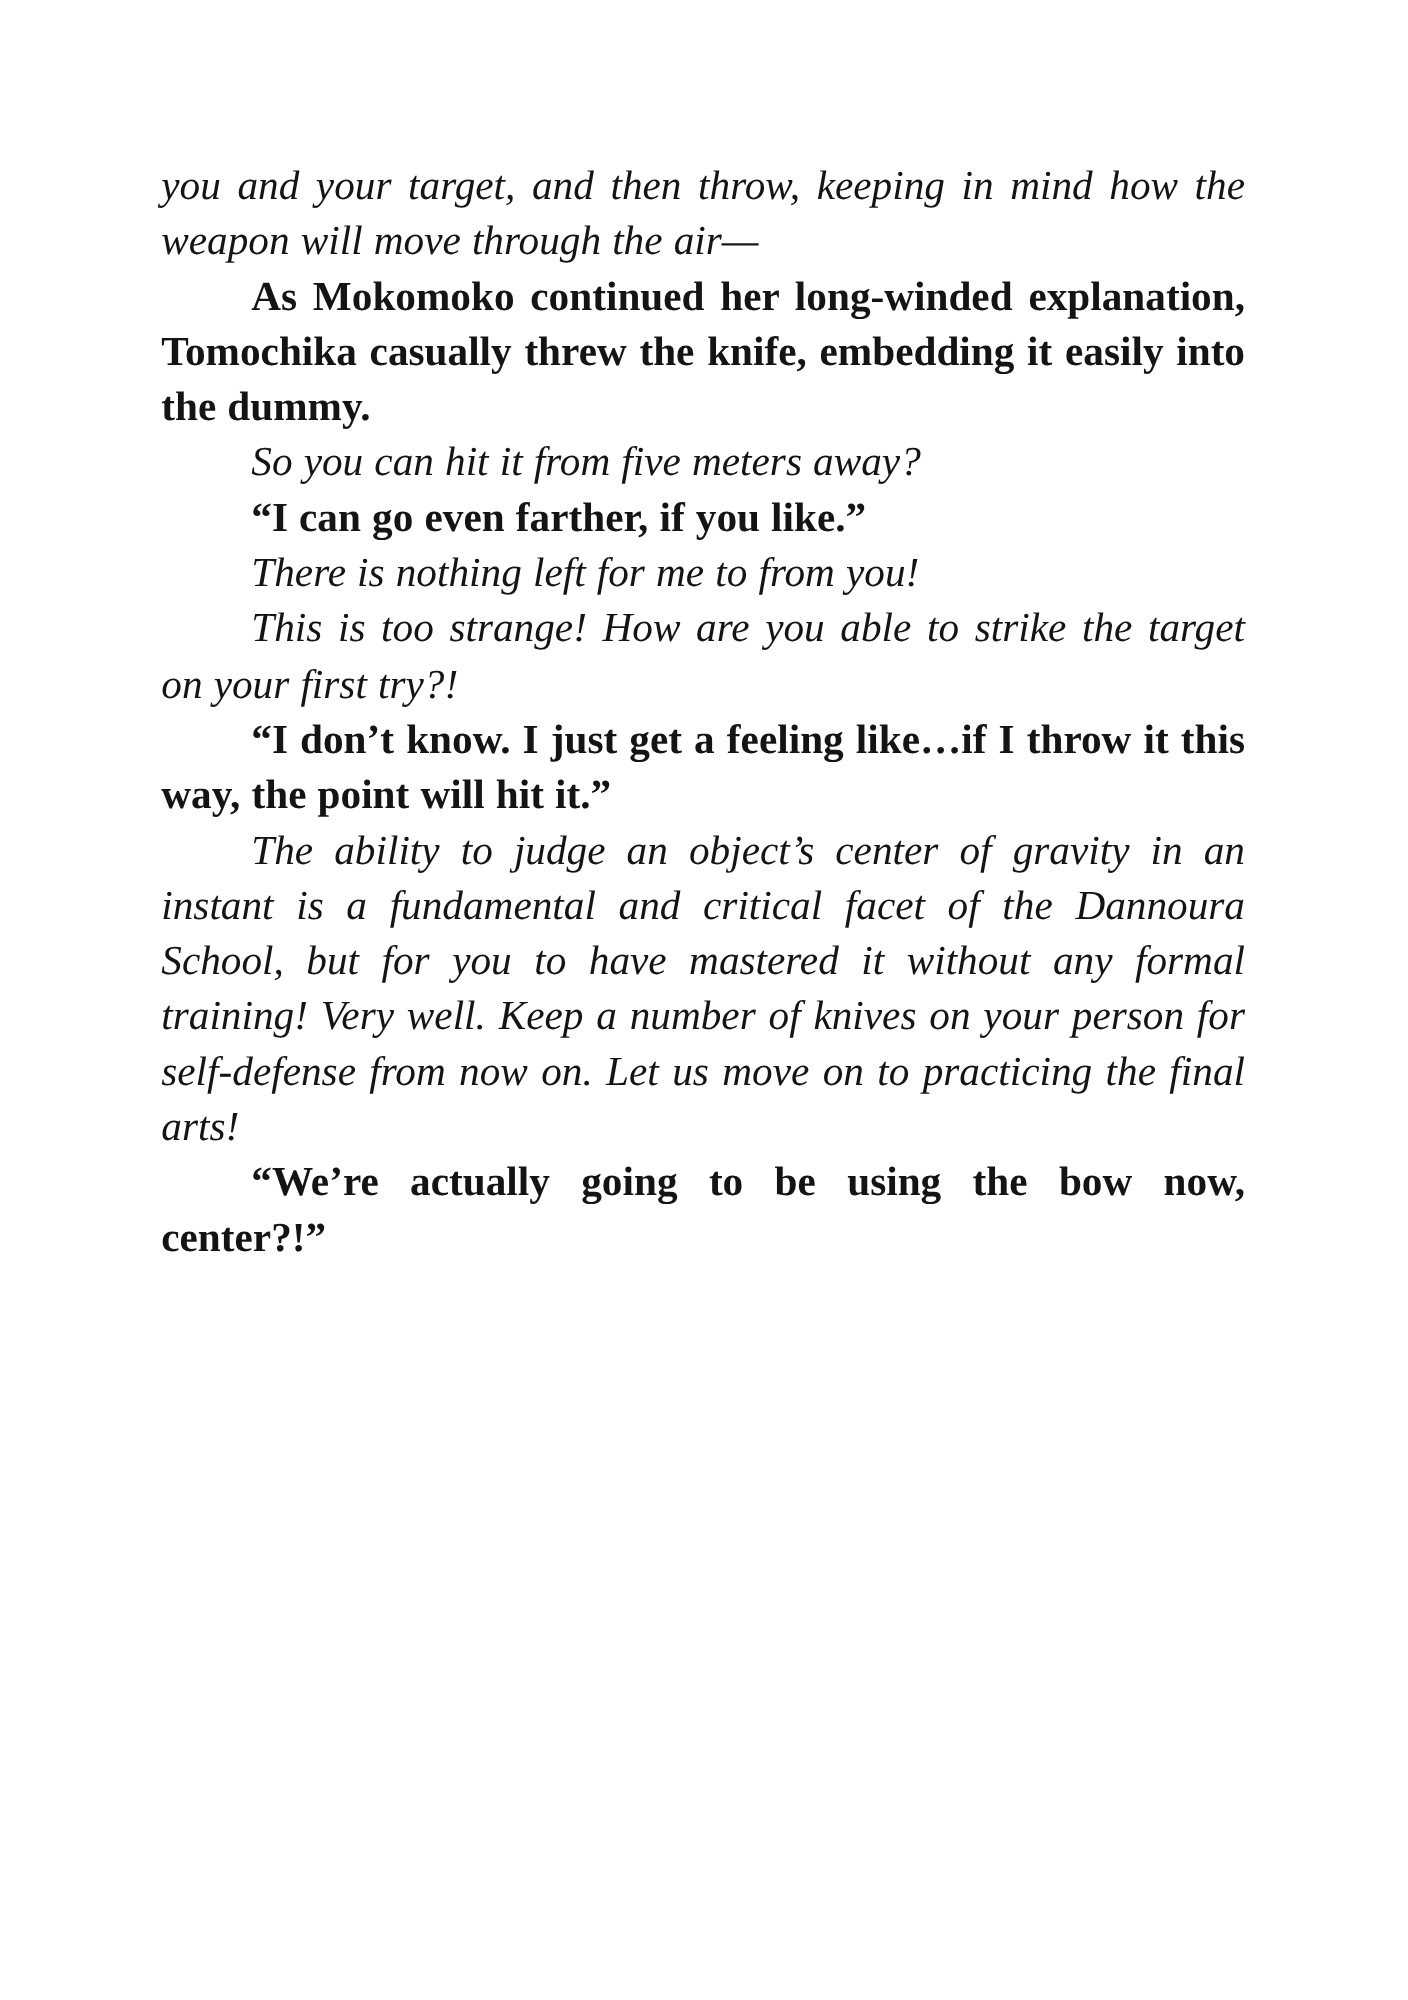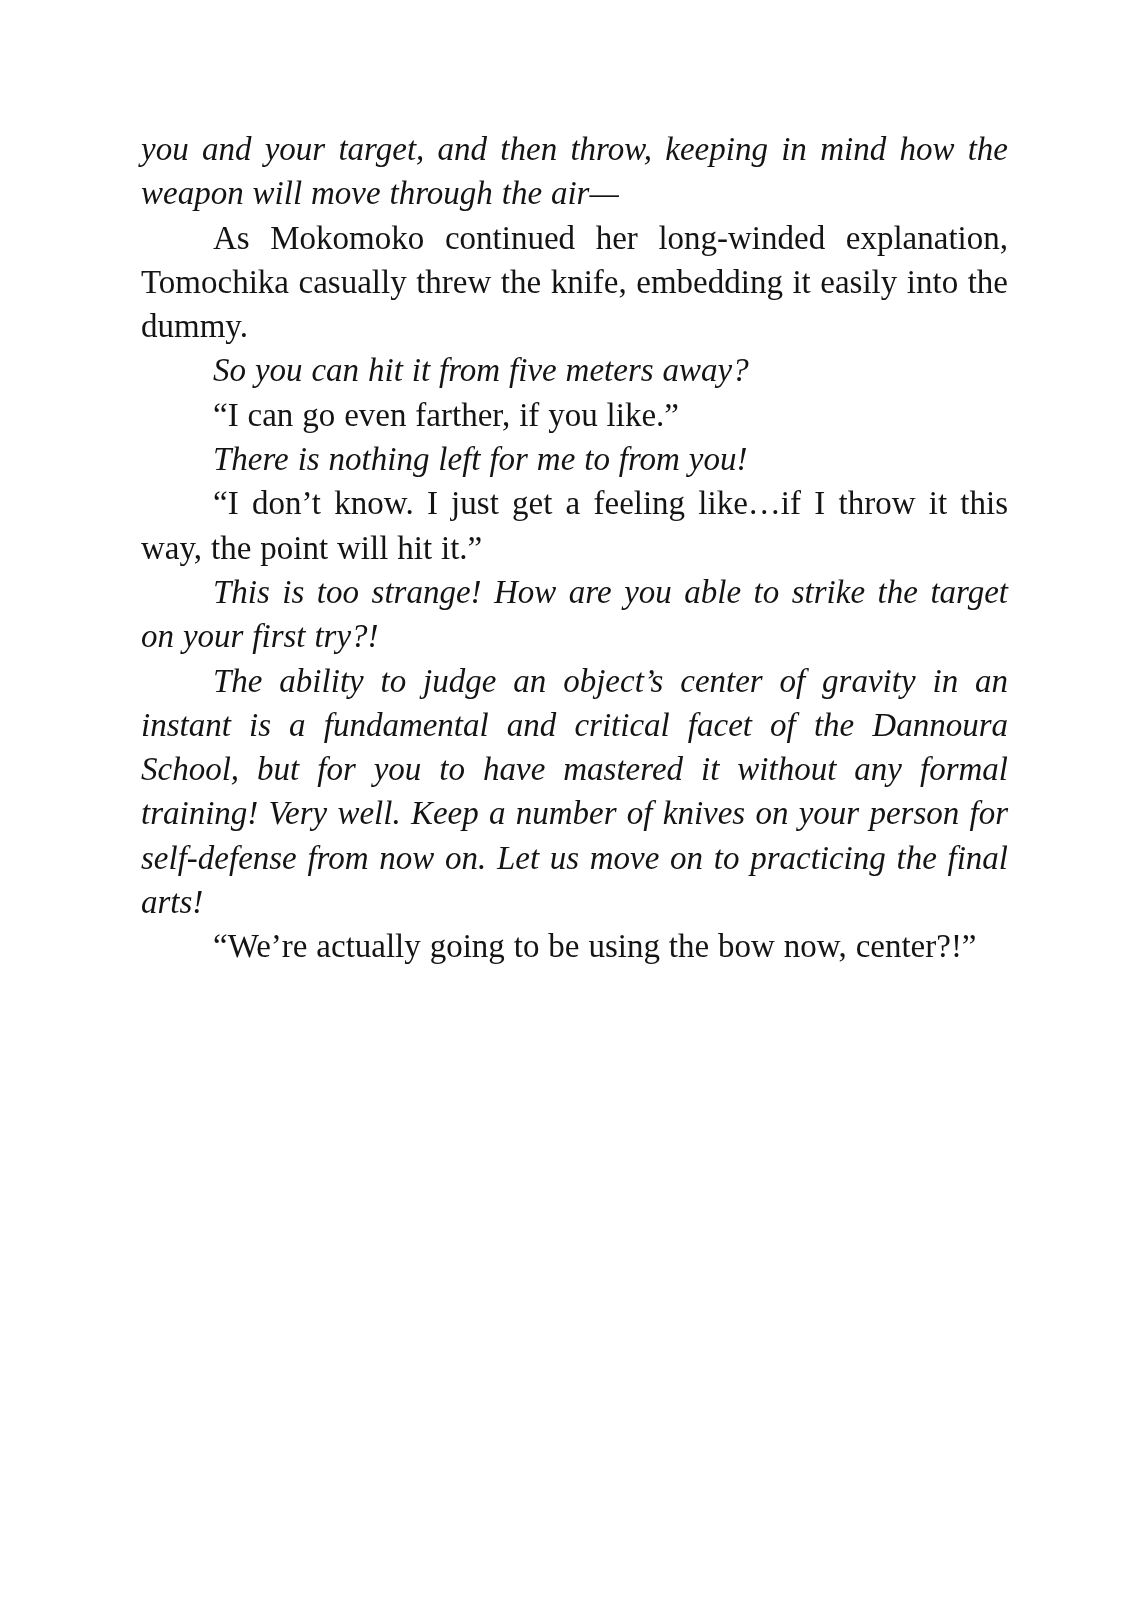--- a/index.html
+++ b/index.html
@@ -9,47 +9,47 @@
   }
   .page {
     position: relative;
     width: 1126px;
     height: 1600px;
     background: #ffffff;
     overflow: hidden;
   }
   .text-column {
     position: absolute;
-    left: 141px;
+    left: 129px;
     top: 127px;
     width: 867px;
   }
   .para {
     margin: 0;
     padding: 0;
     font-family: "Liberation Serif", "DejaVu Serif", serif;
     font-size: 33px;
     line-height: 44.3px;
     text-align: justify;
     text-align-last: left;
     -moz-text-align-last: left;
     word-spacing: 0.02em;
   }
   .para.italic { font-style: italic; }
-  .para.regular { font-style: normal; }
+  .para.regular { font-style: normal; font-weight: bold; }
   .para.indent { text-indent: 72px; }
 </style>
 </head>
 <body>
 
 <div class="page" style="background: rgb(255, 255, 255);">
   <div class="text-column" style="color: rgb(20, 20, 20);">
       <p class="para italic">you and your target, and then throw, keeping in mind how the weapon will move through the air—</p>
       <p class="para regular indent">As Mokomoko continued her long-winded explanation, Tomochika casually threw the knife, embedding it easily into the dummy.</p>
       <p class="para italic indent">So you can hit it from five meters away?</p>
       <p class="para regular indent">“I can go even farther, if you like.”</p>
       <p class="para italic indent">There is nothing left for me to from you!</p>
+      <p class="para italic indent">This is too strange! How are you able to strike the target on your first try?!</p>
       <p class="para regular indent">“I don’t know. I just get a feeling like…if I throw it this way, the point will hit it.”</p>
-      <p class="para italic indent">This is too strange! How are you able to strike the target on your first try?!</p>
       <p class="para italic indent">The ability to judge an object’s center of gravity in an instant is a fundamental and critical facet of the Dannoura School, but for you to have mastered it without any formal training! Very well. Keep a number of knives on your person for self-defense from now on. Let us move on to practicing the final arts!</p>
       <p class="para regular indent">“We’re actually going to be using the bow now, center?!”</p>
     </div>
 </div>
 
 </body></html>

